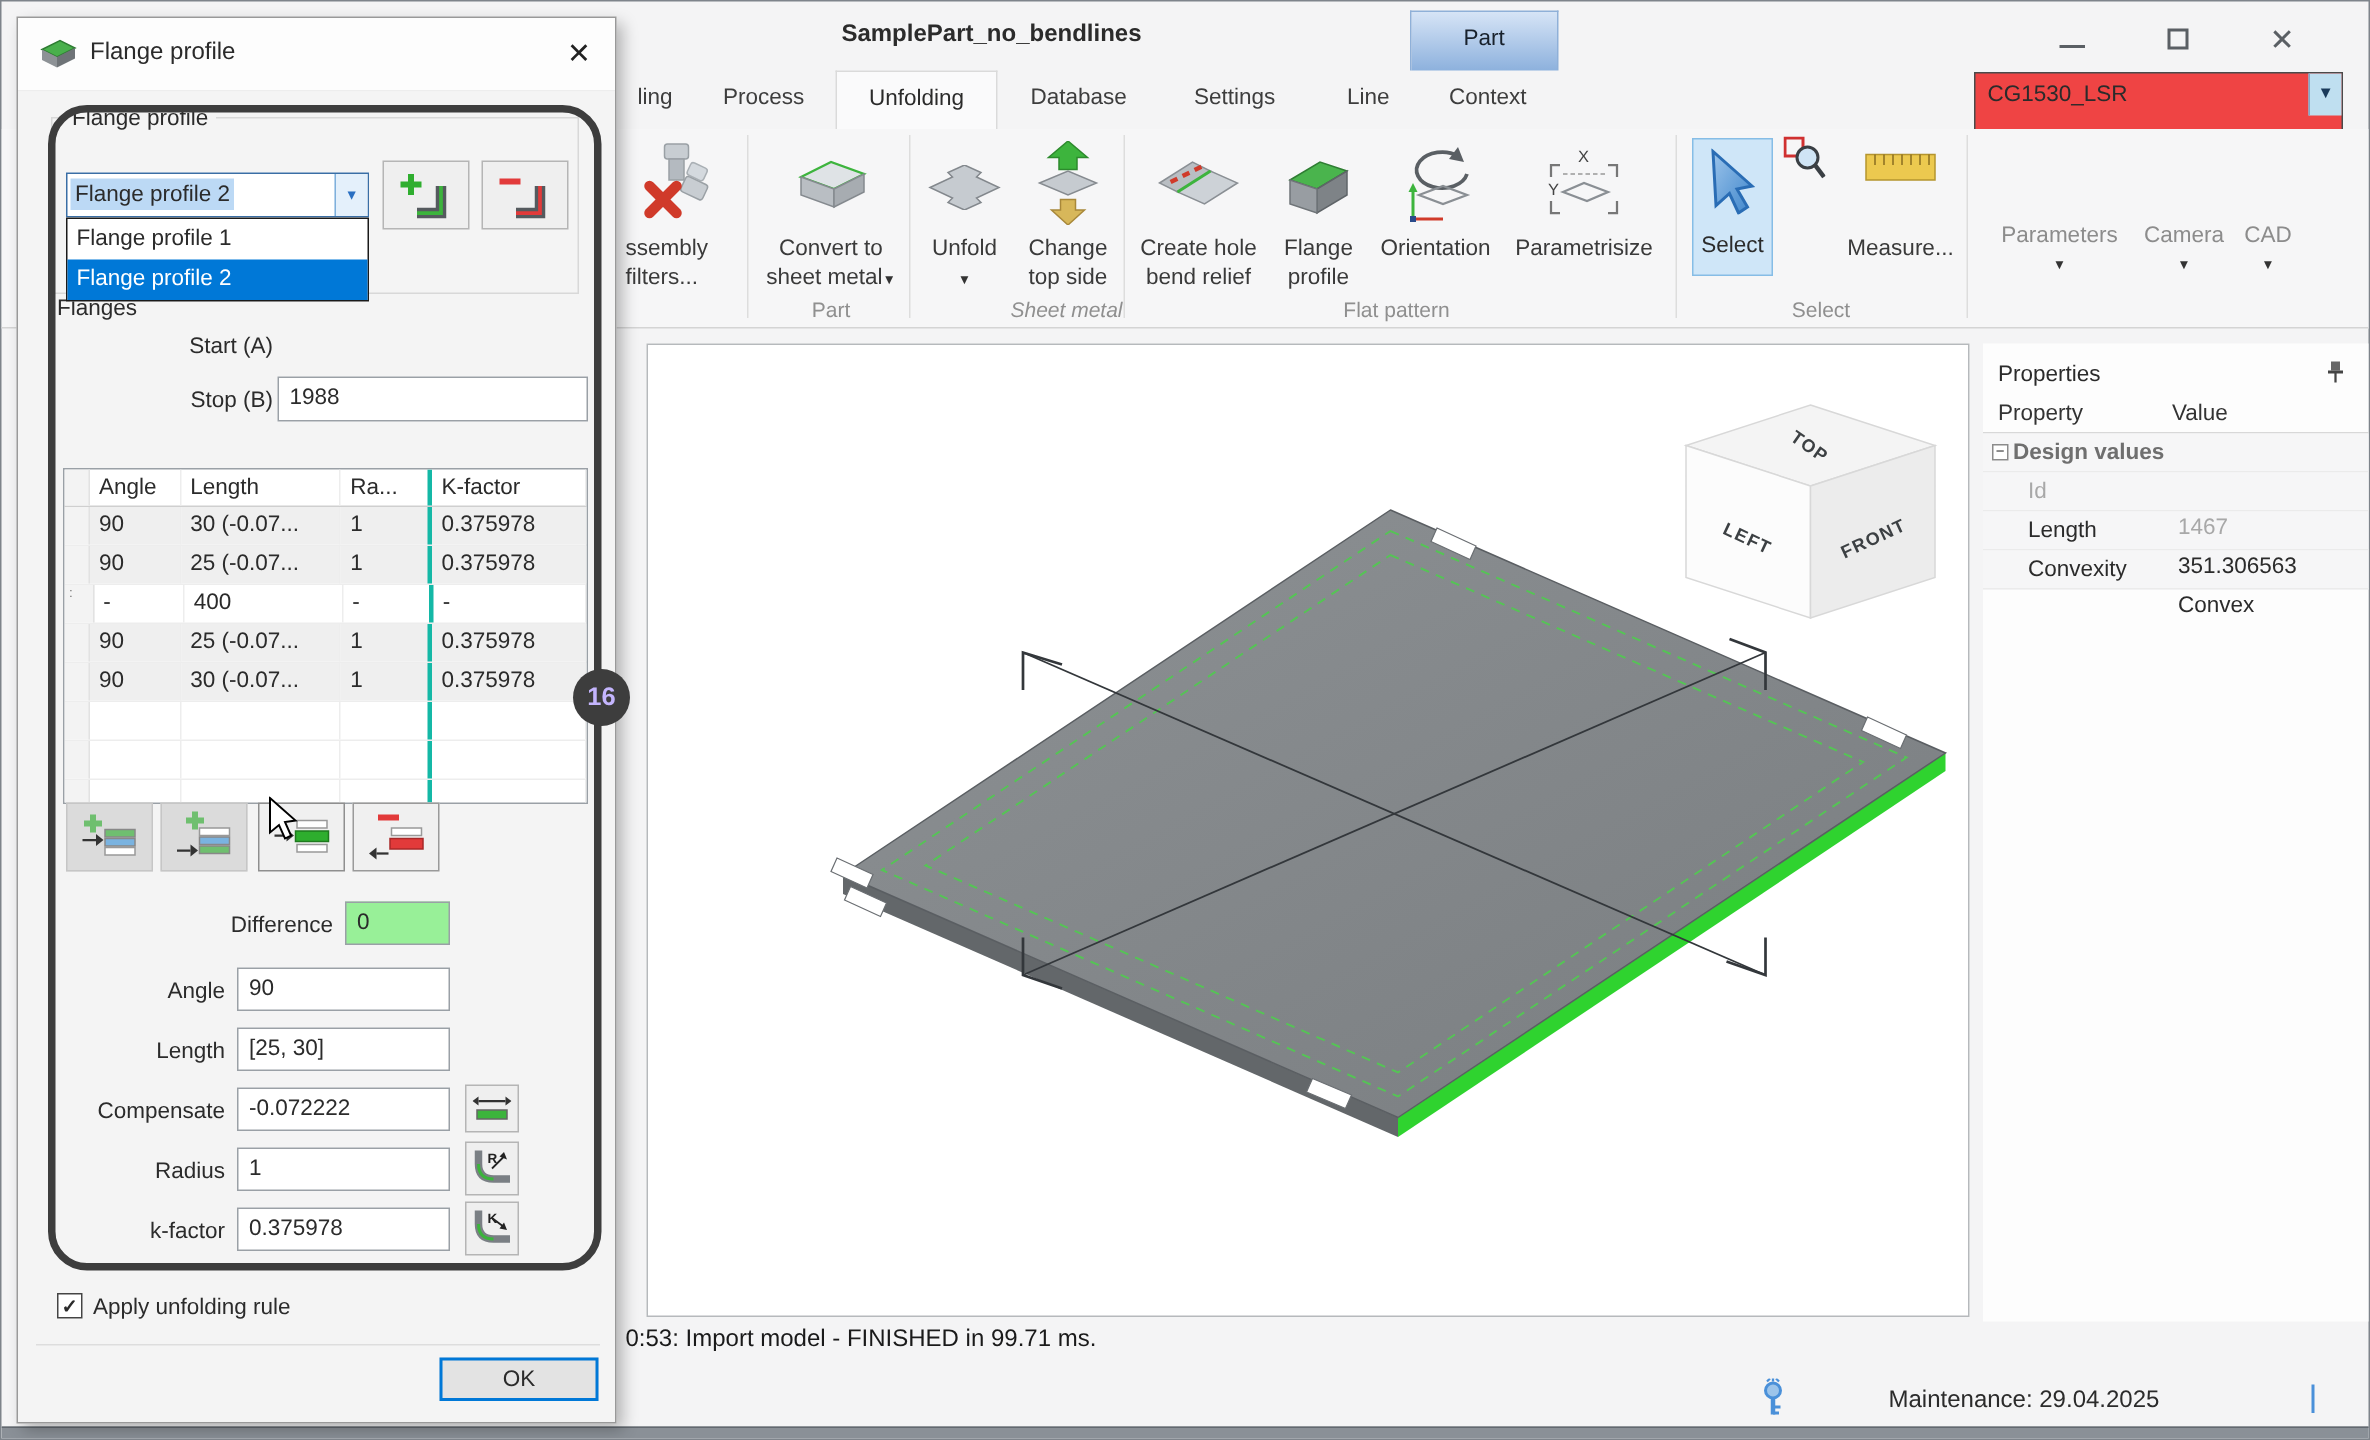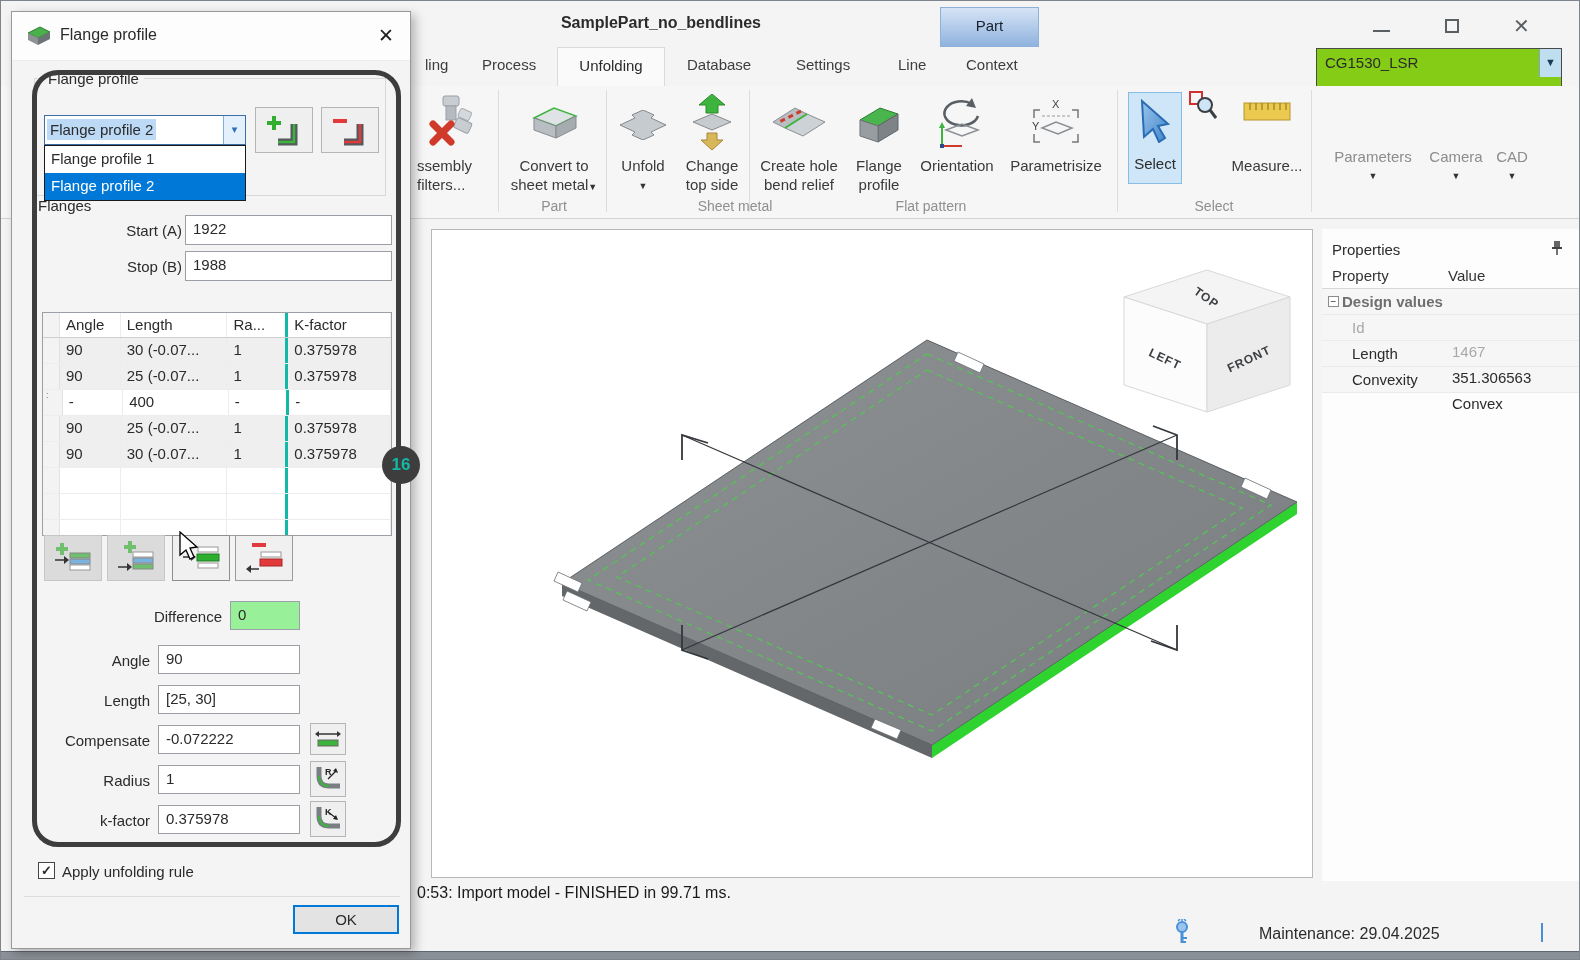--- a/index.html
+++ b/index.html
@@ -42,21 +42,21 @@
   .tblhead{display:flex;height:24px;border-bottom:1px solid #cfcfcf;font-size:15px;}
   .c0{width:16px;border-right:1px solid #e2e2e2;background:#f3f3f3;}
   .c1{width:54px;padding:3px 0 0 6px;border-right:1px solid #ededed;}
   .c2{width:100px;padding:3px 0 0 6px;border-right:1px solid #ededed;}
   .c3{width:52px;padding:3px 0 0 6px;border-right:3px solid #14b8a6;}
   .c4{width:96px;padding:3px 0 0 6px;border-right:1px solid #ededed;}
   .c5{flex:1;}
   .shade .c1,.shade .c2,.shade .c3,.shade .c4{background:#efefef;}
   .sqbtn{background:#efefef;border:1px solid #b5b5b5;display:flex;align-items:center;justify-content:center;}
   .annot{border:5px solid #3d3d3d;border-radius:26px;pointer-events:none;}
-  .badge{background:#3d3d3d;border-radius:50%;color:#14b8a6;font-weight:bold;font-size:17px;text-align:center;line-height:38px;}
+  .badge{background:#3d3d3d;border-radius:50%;color:#c4b5fd;font-weight:bold;font-size:17px;text-align:center;line-height:38px;}
   .okbtn{background:#e3e3e3;border:2px solid #0078d7;text-align:center;font-size:15px;padding-top:4px;}
   .combolist{background:#fff;border:1px solid #1a1a1a;}
   .citem{height:27px;font-size:15px;padding:4px 0 0 6px;box-sizing:border-box;}
   .csel{background:#0078d7;color:#fff;}
   .cbox{background:#fff;border:1.5px solid #444;width:17px;height:17px;font-size:13px;font-weight:bold;text-align:center;line-height:15px;}
 </style>
 </head>
 <body>
 
 <div class="screen">
@@ -68,21 +68,21 @@
   <div class="abs wbtn" style="left:1512px;top:13px;font-size:20px;">✕</div>
 
   <div class="abs tab" style="left:424px;top:55px;">ling</div>
   <div class="abs tab" style="left:481px;top:55px;">Process</div>
   <div class="abs tab-active" style="left:556px;top:46px;width:108px;height:39px;">Unfolding</div>
   <div class="abs tab" style="left:686px;top:55px;">Database</div>
   <div class="abs tab" style="left:795px;top:55px;">Settings</div>
   <div class="abs tab" style="left:897px;top:55px;">Line</div>
   <div class="abs tab" style="left:965px;top:55px;">Context</div>
 
-  <div class="abs" style="left:1315px;top:47px;width:246px;height:40px;background:#84cc16;border:1px solid #4a4a4a;">
+  <div class="abs" style="left:1315px;top:47px;width:246px;height:40px;background:#ef4444;border:1px solid #4a4a4a;">
     <span class="abs txt" style="left:8px;top:5px;">CG1530_LSR</span>
     <span class="abs" style="right:0;top:0;width:22px;height:28px;background:#bfdff0;border-left:1px solid #7fa8c8;text-align:center;font-size:11px;padding-top:7px;color:#1a3a5a;">▼</span>
   </div>
 
   <div class="abs ribbon" style="left:0;top:85px;width:1580px;height:133px;">
 
     <div class="ritem" style="left:410px;width:86px;">
       <svg class="abs" style="left:18px;top:2px;" width="46" height="56" viewBox="0 0 46 56">
         <rect x="14" y="2" width="16" height="10" rx="2" fill="#c8cdd2" stroke="#9aa0a5"></rect>
         <rect x="17" y="12" width="10" height="14" fill="#b4bac0" stroke="#9aa0a5"></rect>
@@ -202,21 +202,21 @@
             <line x1="25" y1="1" x2="25" y2="8"></line>
             <line x1="31" y1="1" x2="31" y2="8"></line>
             <line x1="37" y1="1" x2="37" y2="8"></line>
             <line x1="43" y1="1" x2="43" y2="8"></line>
           </g>
       </svg>
       <div class="rlabel">Measure...</div>
     </div>
 
     <div class="rgroup" style="left:503px;width:100px;">Part</div>
-    <div class="rgroup" style="left:664px;width:140px;">Sheet metal</div>
+    <div class="rgroup" style="left:640px;width:140px;font-style:italic;">Sheet metal</div>
     <div class="rgroup" style="left:860px;width:140px;">Flat pattern</div>
     <div class="rgroup" style="left:1150px;width:126px;">Select</div>
 
     <div class="rsep" style="left:1310px;"></div>
 
     <div class="abs graytool" style="left:1322px;top:62px;width:100px;">
       <span>Parameters</span>
       <div class="caret" style="margin-top:6px;">▼</div>
     </div>
     <div class="abs graytool" style="left:1424px;top:62px;width:62px;">
@@ -351,21 +351,20 @@
       <svg width="40" height="36" viewBox="0 0 40 36">
         <rect x="3" y="7" width="14" height="4" fill="#e23a3a"></rect>
         <path d="M14,30 L30,30 L30,12" stroke="#555a5e" stroke-width="7" fill="none"></path>
         <path d="M14,30 L30,30 L30,12" stroke="#e23a3a" stroke-width="2.5" fill="none"></path>
       </svg>
     </div>
 
     <div class="abs txt" style="left:26px;top:185px;text-align:right;">Flanges</div>
 
     <div class="abs fldlabel" style="left:80px;top:210px;width:90px;">Start (A)</div>
-    <div class="abs field" style="left:173px;top:203px;width:207px;height:30px;">1922</div>
     <div class="abs fldlabel" style="left:80px;top:246px;width:90px;">Stop (B)</div>
     <div class="abs field" style="left:173px;top:239px;width:207px;height:30px;">1988</div>
 
     <div class="abs tbl" style="left:30px;top:300px;width:350px;height:224px;">
       <div class="tblhead">
         <div class="c0"></div>
         <div class="c1">Angle</div>
         <div class="c2">Length</div>
         <div class="c3">Ra...</div>
         <div class="c4">K-factor</div>

